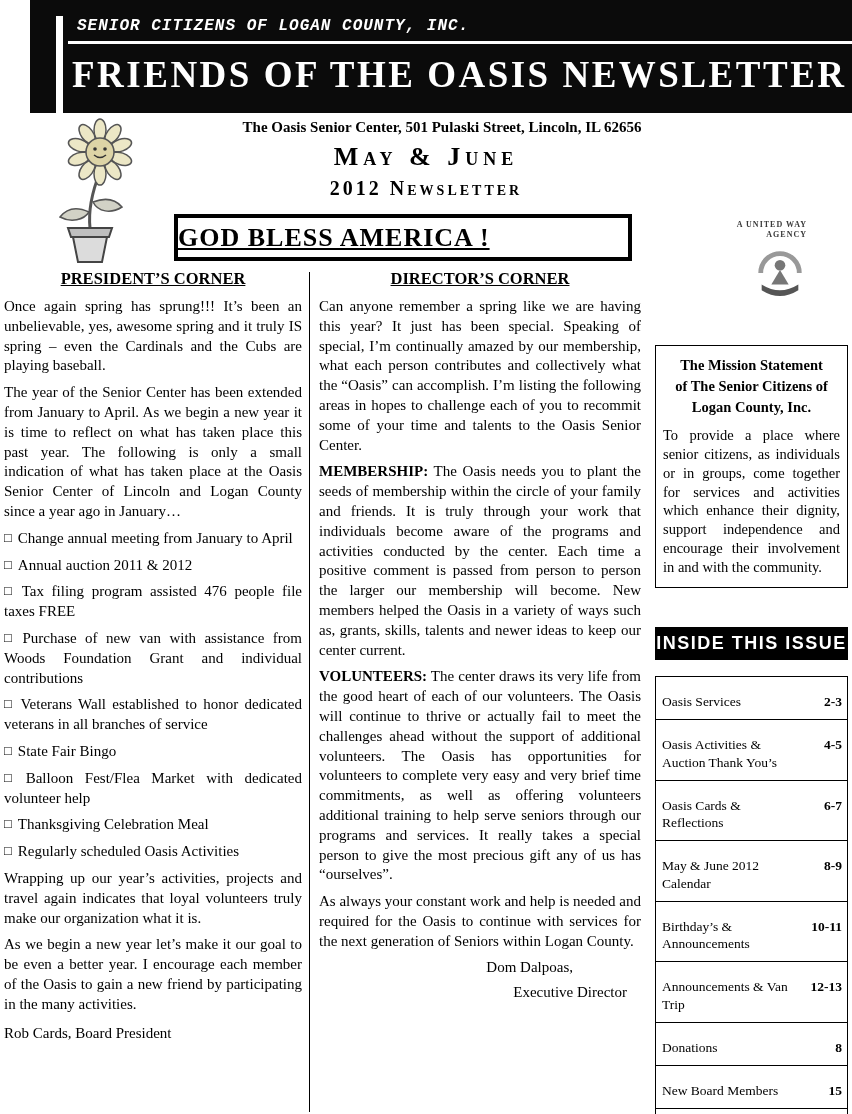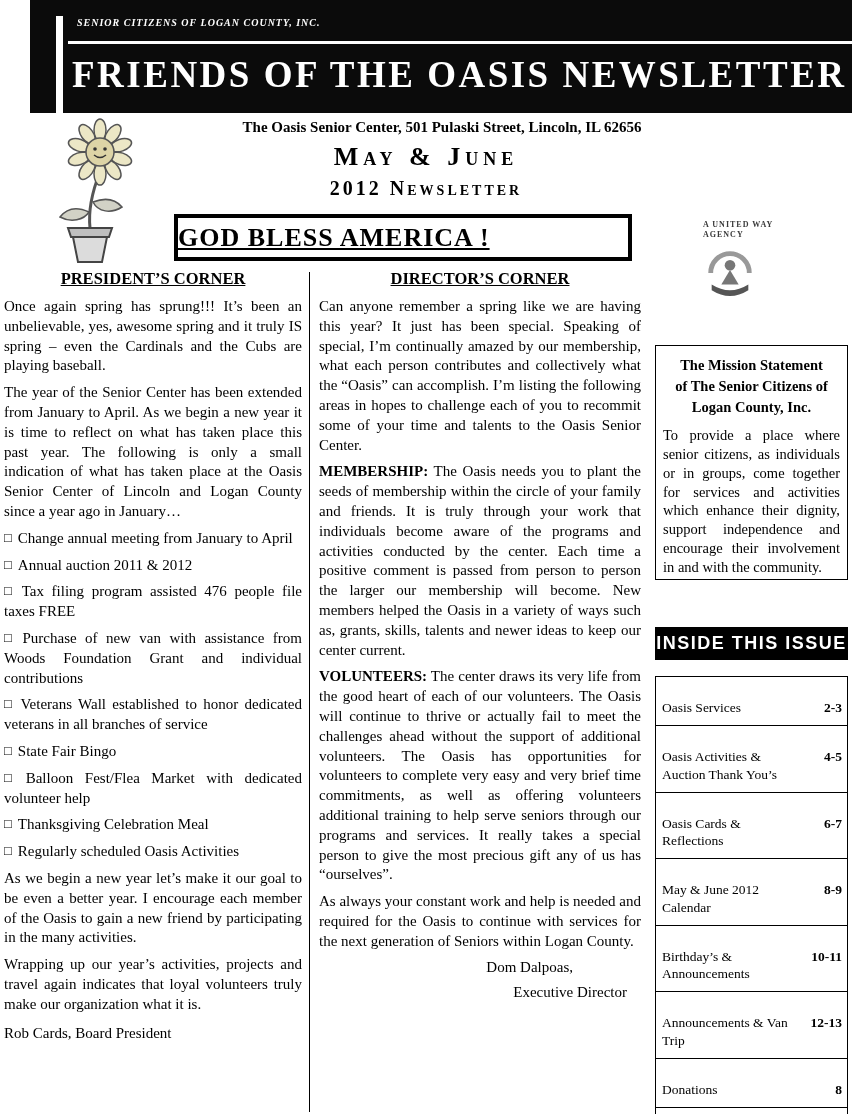--- a/index.html
+++ b/index.html
@@ -8,22 +8,22 @@
     position: relative; width: 852px; height: 1114px; margin: 0 auto;
     background: #ffffff; color: #000; overflow: hidden;
     font-family: "Liberation Serif", serif;
   }
 
   
   .masthead { position: absolute; left: 30px; top: 0; width: 822px; height: 113px; background: #0b0b0b; }
   .mast-vline { position: absolute; left: 26px; top: 16px; width: 7px; height: 97px; background: #fff; }
   .org-line {
     position: absolute; left: 47px; top: 17px; color: #fff;
-    font-family: Liberation Serif, serif; font-style: italic; font-weight: bold;
-    font-size: 10px; letter-spacing: 1px; white-space: nowrap;
+    font-family: Liberation Mono, monospace; font-style: italic; font-weight: bold;
+    font-size: 16px; letter-spacing: 1px; white-space: nowrap;
   }
   .mast-rule { position: absolute; left: 38px; right: 0; top: 41px; height: 3px; background: #fff; }
   .newsletter-title {
     position: absolute; left: 42px; top: 53px; color: #fff;
     font-size: 37px; font-weight: bold; letter-spacing: 2.5px; white-space: nowrap;
   }
 
   
   .address { position: absolute; top: 119px; left: 16px; width: 852px; text-align: center; font-weight: bold; font-size: 15px; }
   .issue-month {
@@ -35,21 +35,21 @@
     font-weight: bold; font-size: 20px; letter-spacing: 3px; font-variant: small-caps;
   }
   .banner-box {
     position: absolute; top: 214px; left: 174px; width: 458px; height: 47px;
     border: 4px solid #000; display: flex; align-items: center;  text-decoration: underline;
   }
   .banner-text { font-size: 26px; font-weight: bold; letter-spacing: 1px; white-space: nowrap; }
 
   .flower { position: absolute; left: 38px; top: 114px; width: 110px; height: 152px; }
 
-  .uw { position: absolute; left: 703px; top: 220px; width: 104px; text-align: left; }
+  .uw { position: absolute; left: 703px; top: 220px; width: 104px; text-align: right; }
   .uw-line { font-size: 8px; letter-spacing: 1px; color: #3a3a3a; font-weight: bold; line-height: 1.3; }
   .uw-logo { margin-top: 3px; }
 
   
   .col-heading {
     text-align: center; font-size: 16.5px; font-weight: bold;
     text-decoration: underline; margin-bottom: 8px;
   }
   .col-left  { position: absolute; left: 4px;   top: 269px; width: 298px; }
   .col-mid   { position: absolute; left: 319px; top: 269px; width: 322px; }
@@ -58,35 +58,35 @@
   .body-p { font-size: 15px; line-height: 1.32; text-align: justify; margin-bottom: 7px; }
   .bullet-glyph { margin-right: 6px; font-size: 13px; position: relative; top: -1px; }
   .lead { font-weight: bold; }
   .sig-name  { text-align: right; padding-right: 68px; font-size: 15px; margin-top: 6px; }
   .sig-title { text-align: right; padding-right: 14px; font-size: 15px; margin-top: 8px; }
   .sig-left  { font-size: 15px; margin-top: 10px; }
 
   
   .mission-box {
     position: absolute; left: 655px; top: 345px; width: 193px;
-    border: 1px solid #000; padding: 9px 7px 2px 7px;
+    border: 1px solid #000; padding: 9px 7px 10px 7px;
   }
   .mission-title { text-align: center; font-weight: bold; font-size: 14.5px; line-height: 1.45; }
   .mission-body  { margin-top: 8px; font-size: 14.5px; line-height: 1.3; text-align: justify; }
 
   .inside-issue { position: absolute; left: 655px; top: 627px; width: 193px; }
   .inside-header {
     background: #000; color: #fff; text-align: center;
     font-family: "Liberation Sans", sans-serif; font-weight: bold;
     font-size: 18px; letter-spacing: 1.5px; padding: 6px 0;
   }
   .inside-rows { margin-top: 17px; }
   .inside-row {
     display: flex; justify-content: space-between; align-items: flex-start;
-    border: 1px solid #000; margin-top: -1px; padding: 22px 5px 9px 6px;
+    border: 1px solid #000; margin-top: -1px; padding: 16px 5px 9px 6px;
     font-size: 13.5px; line-height: 1.28;
   }
   .row-label { width: 136px; }
   .row-pages { font-weight: bold; white-space: nowrap; }
 </style>
 </head>
 <body>
 
 <div class="page">
 
@@ -151,22 +151,22 @@
     <p class="body-p"><span class="bullet-glyph">□</span><span>Change annual meeting from January to April</span></p>
     <p class="body-p"><span class="bullet-glyph">□</span><span>Annual auction 2011  &amp; 2012</span></p>
     <p class="body-p"><span class="bullet-glyph">□</span><span>Tax filing program assisted 476 people file taxes FREE</span></p>
     <p class="body-p"><span class="bullet-glyph">□</span><span>Purchase of new van with assistance from Woods Foundation Grant and individual contributions</span></p>
     <p class="body-p"><span class="bullet-glyph">□</span><span>Veterans Wall established to honor dedicated veterans in all branches of service</span></p>
     <p class="body-p"><span class="bullet-glyph">□</span><span>State Fair Bingo</span></p>
     <p class="body-p"><span class="bullet-glyph">□</span><span>Balloon Fest/Flea Market with dedicated volunteer help</span></p>
     <p class="body-p"><span class="bullet-glyph">□</span><span>Thanksgiving Celebration Meal</span></p>
     <p class="body-p"><span class="bullet-glyph">□</span><span>Regularly scheduled Oasis Activities</span></p>
 
+    <p class="body-p">Wrapping up our year’s activities, projects and travel again indicates that loyal volunteers truly make our organization what it is.</p>
     <p class="body-p">As we begin a new year let’s make it our goal to be even a better year. I encourage each member of the Oasis to gain a new friend by participating in the many activities.</p>
-    <p class="body-p">Wrapping up our year’s activities, projects and travel again indicates that loyal volunteers truly make our organization what it is.</p>
     <div class="sig-left">Rob Cards, Board President</div>
   </article>
 
   <div class="vdivider"></div>
 
   <article class="col-mid">
     <h2 class="col-heading">DIRECTOR’S CORNER</h2>
     <p class="body-p">Can anyone remember a spring like we are having this year? It just has been special. Speaking of special, I’m continually amazed by our membership, what each person contributes and collectively what the “Oasis” can accomplish. I’m listing the following areas in hopes to challenge each of you to recommit some of your time and talents to the Oasis Senior Center.</p>
     <p class="body-p"><span class="lead">MEMBERSHIP:</span><span> The Oasis needs you to plant the seeds of  membership within the circle of your family and friends. It is truly through your work that individuals become aware of the programs and activities conducted by the center.  Each time a positive comment is passed from person to person the larger our membership will become. New members helped the Oasis in a variety of ways such as, grants, skills, talents and newer ideas to keep our center current.</span></p>
     <p class="body-p"><span class="lead">VOLUNTEERS:</span><span> The center draws its very life from the good heart of  each of our volunteers. The Oasis will continue to thrive or actually fail to meet the challenges ahead without the support of additional volunteers. The Oasis has opportunities for volunteers to complete very easy and very brief time commitments, as well as offering volunteers additional training to help serve  seniors through our programs and services. It really takes a special person to give the most precious gift any of us has “ourselves”.</span></p>

